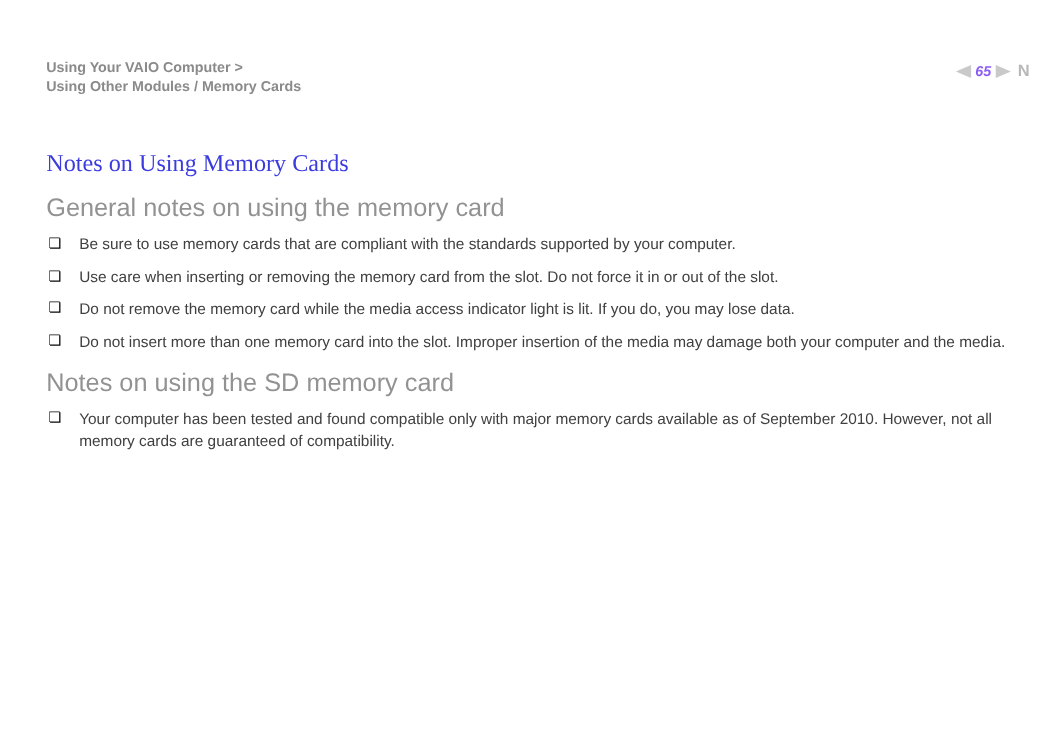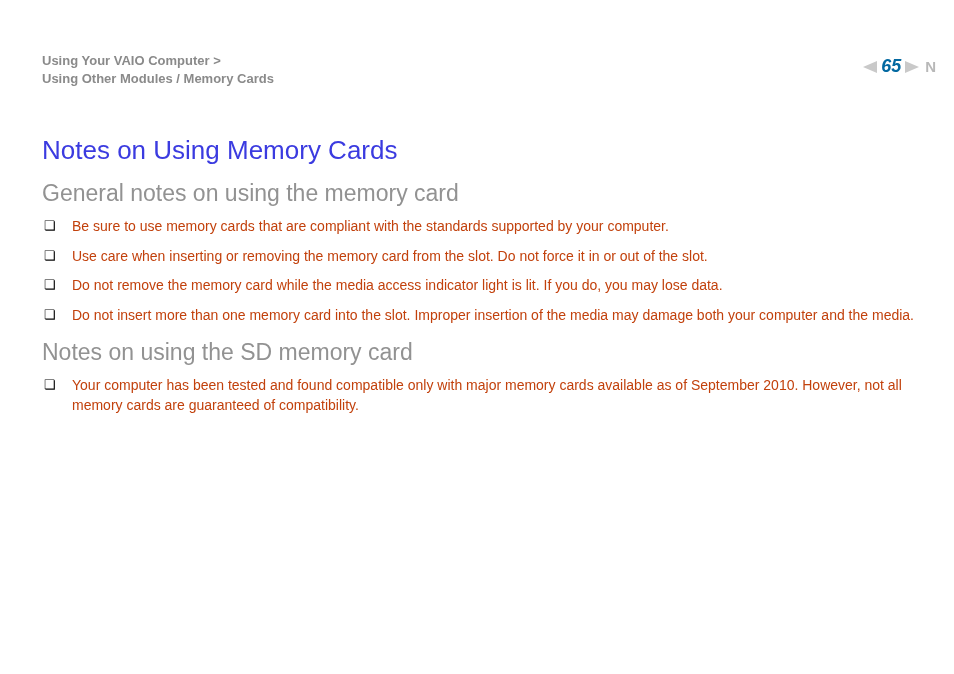--- a/index.html
+++ b/index.html
@@ -26,63 +26,64 @@
   }
   .page-num-block {
     position: absolute;
     top: 24px;
     right: 18px;
     display: flex;
     align-items: center;
     gap: 4px;
   }
   .page-num {
-    font-size: 18px;
+    font-size: 13px;
     font-weight: bold;
     font-style: italic;
-    color: #0369a1;
+    color: #8b5cf6;
   }
   .arrow-left, .arrow-right {
     display: inline-block;
   }
   .arrow-left svg, .arrow-right svg { display:block; }
   .n-letter {
     font-size: 15px;
     font-weight: bold;
     color: #b8b8b8;
     margin-left: 2px;
   }
   .content {
     margin-top: 48px;
   }
   h1.title {
     color: #3b3be0;
-    font-size: 26px;
+    font-size: 22px;
     font-weight: normal;
     margin-bottom: 14px;
+    font-family: Liberation Serif, serif;
   }
   h2.subhead {
     color: #929292;
     font-size: 23px;
     font-weight: normal;
     margin-top: 14px;
     margin-bottom: 10px;
   }
   ul.notes {
     list-style: none;
     margin: 0;
     padding: 0;
   }
   ul.notes li {
     position: relative;
     padding-left: 30px;
     font-size: 14px;
     line-height: 1.4;
     margin-bottom: 10px;
-    color: #c2410c;
+    color: #404040;
   }
   ul.notes li::before {
     content: "❏";
     position: absolute;
     left: 2px;
     top: 0;
     font-size: 13px;
     color: #000;
   }
 </style>

